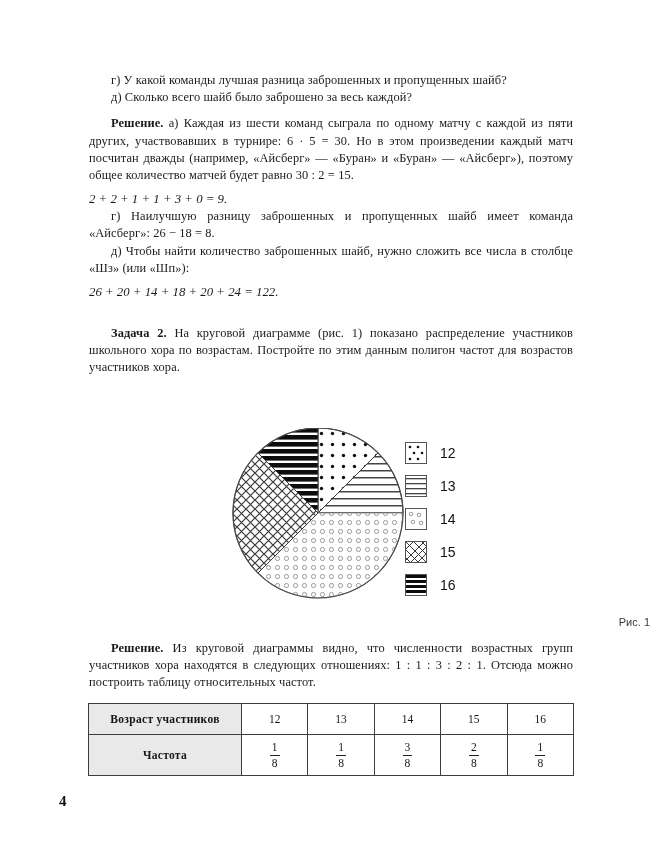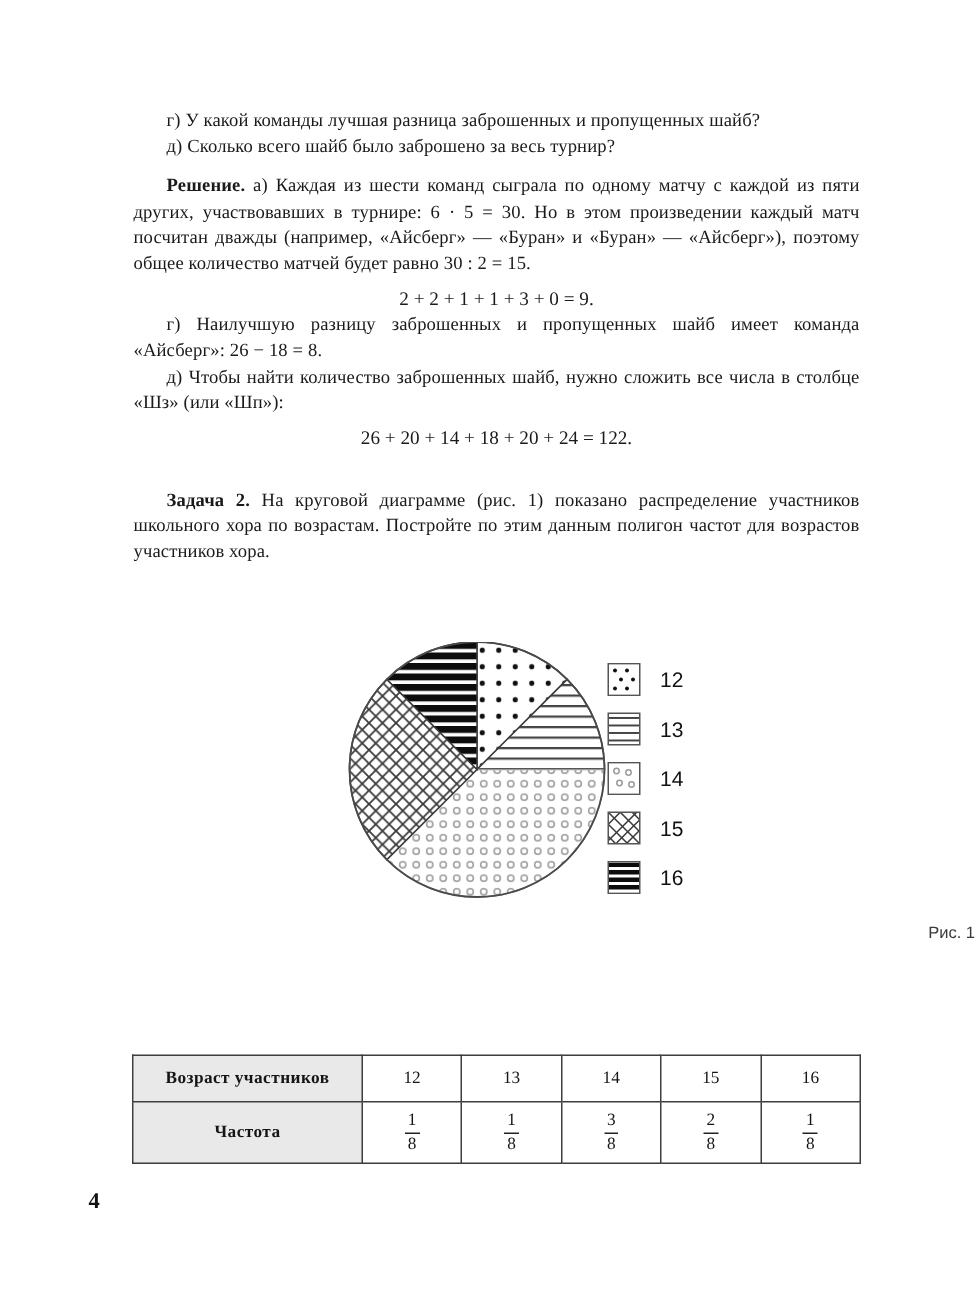--- a/index.html
+++ b/index.html
@@ -41,21 +41,22 @@
   p.ind { text-indent: 22px; }
   p.gap-sm { margin-top: 9px; }
   p.gap-md { margin-top: 13px; }
 
   .bold { font-weight: bold; }
 
   .eq {
     margin: 7px 0 0 0;
     font-size: 12.8px;
     line-height: 17px;
-    text-align: center;
+    text-align: left;
+    font-style: italic;
   }
 
   
   .figure {
     position: absolute;
     left: 0;
     top: 428px;
     width: 650px;
     height: 205px;
   }
@@ -156,21 +157,21 @@
   }
 </style>
 </head>
 <body>
 
 <div class="page">
 
   <div class="textcol">
 
     <p class="tl ind">г) У какой команды лучшая разница заброшенных и пропущенных шайб?</p>
-    <p class="tl ind">д) Сколько всего шайб было заброшено за весь турнир?</p>
+    <p class="tl ind">д) Сколько всего шайб было заброшено за весь каждой?</p>
 
     <p class="tl ind gap-sm"><span class="bold">Решение.</span><span> а) Каждая из шести команд сыграла по одному матчу с каждой из пяти других, участвовавших в турнире: 6 · 5 = 30. Но в этом произведении каждый матч посчитан дважды (например, «Айсберг» — «Буран» и «Буран» — «Айсберг»), поэтому общее количество матчей будет равно 30 : 2 = 15.</span></p>
 
     <p class="eq">2 + 2 + 1 + 1 + 3 + 0 = 9.</p>
 
     <p class="tl ind">г) Наилучшую разницу заброшенных и пропущенных шайб имеет команда «Айсберг»: 26 − 18 = 8.</p>
     <p class="tl ind">д) Чтобы найти количество заброшенных шайб, нужно сложить все числа в столбце «Шз» (или «Шп»):</p>
     <p class="eq">26 + 20 + 14 + 18 + 20 + 24 = 122.</p>
 
     <p class="tl ind gap-md" style="margin-top:24px"><span class="bold">Задача 2.</span><span> На круговой диаграмме (рис. 1) показано распределение участников школьного хора по возрастам. Постройте по этим данным полигон частот для возрастов участников хора.</span></p>
@@ -283,20 +284,23 @@
               <rect y="15" width="20" height="3" fill="#0d0d0d"></rect>
             </svg>
         </span>
         <span class="legend-label">16</span>
       </div>
     </div>
 
     <div class="fig-caption">Рис. 1</div>
   </div>
 
+  <div class="textcol" style="top:640px">
+    <p class="tl ind"><span class="bold">Решение.</span><span> Из круговой диаграммы видно, что численности возрастных групп участников хора находятся в следующих отношениях: 1 : 1 : 3 : 2 : 1. Отсюда можно построить таблицу относительных частот.</span></p>
+  </div>
 
   <div class="tbl-wrap">
     <table class="freq">
       <tbody>
           <tr class="row1">
         <td class="hdrcell">Возраст участников</td>
         <td class="datacell">12</td>
         <td class="datacell">13</td>
         <td class="datacell">14</td>
         <td class="datacell">15</td>

